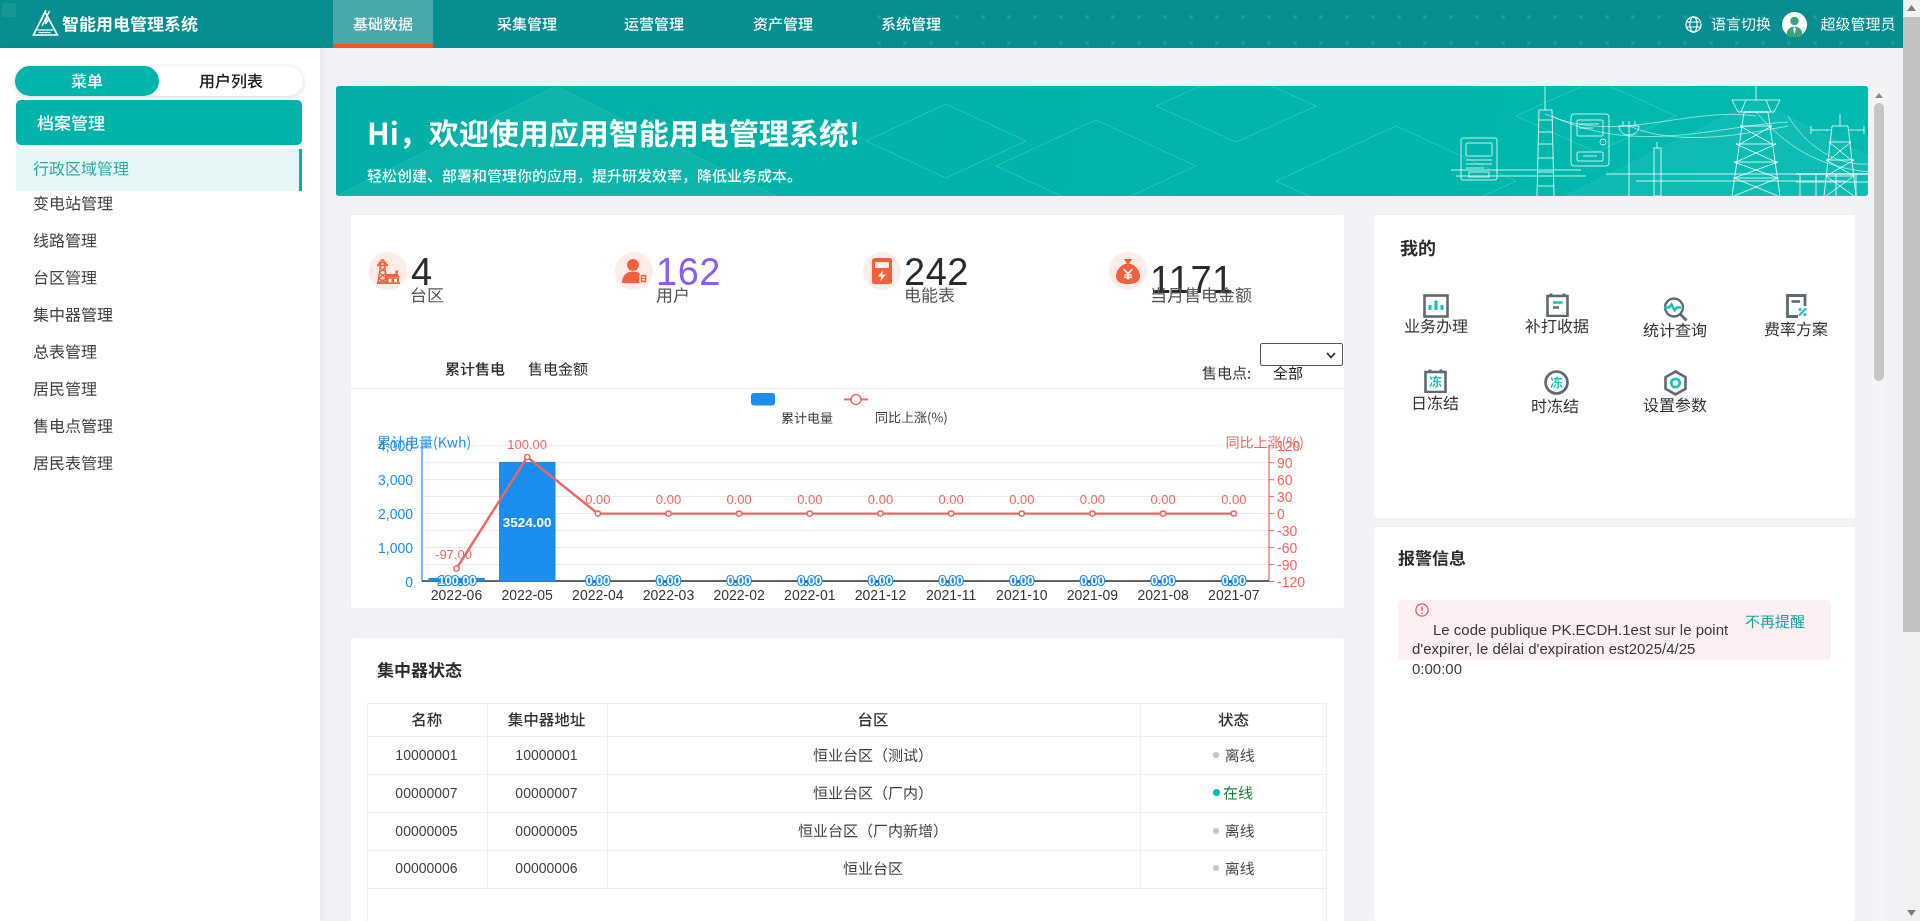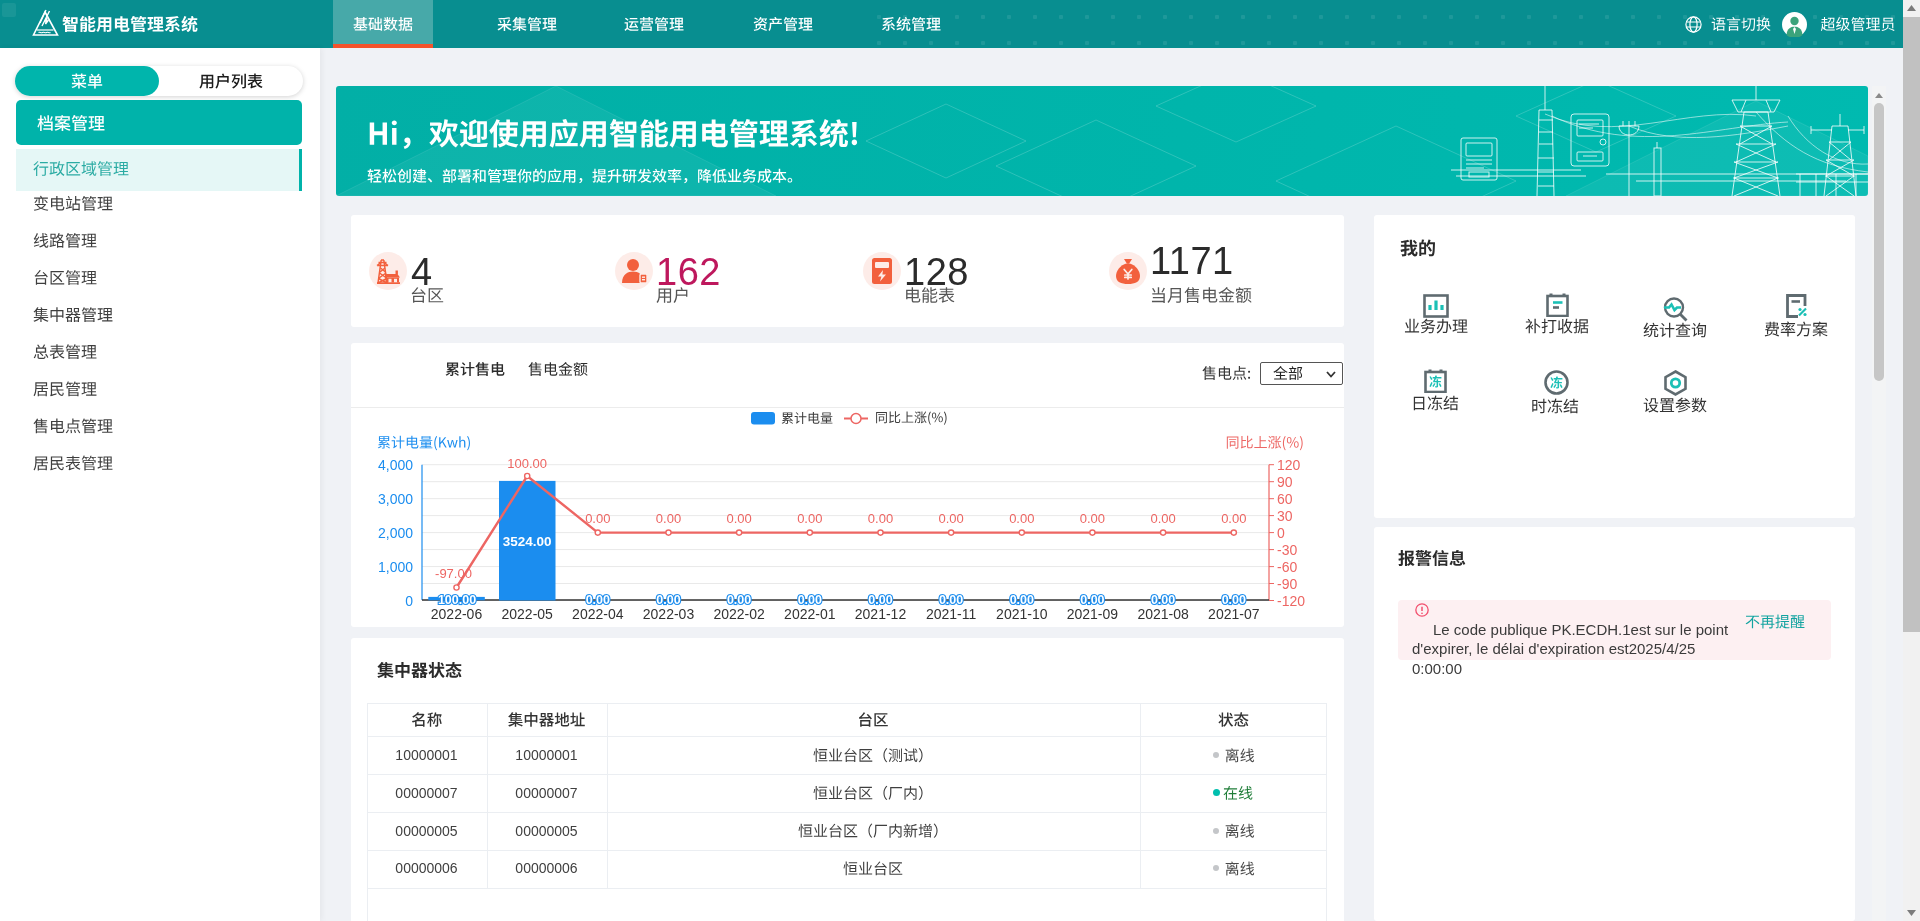--- a/index.html
+++ b/index.html
@@ -102,34 +102,34 @@
       <rect x="25" y="26.8" width="3" height="3.4" fill="#fdece8"></rect>
     </svg></div>
 <div class="abs" style="left:411px;top:253px;font-size:38px;color:#2b2b2b;line-height:38px;letter-spacing:.5px">4</div>
 <div class="abs" style="left:615px;top:252px;width:38px;height:38px;border-radius:50%;background:#fdece8;overflow:hidden"><svg width="38" height="38" viewBox="0 0 38 38" fill="#f2603d">
       <circle cx="18" cy="13" r="6"></circle>
       <path d="M7 31 C7 22 13 19.5 18 19.5 C23 19.5 29 22 29 31 Z"></path>
       <rect x="25" y="22" width="7" height="9" rx="1.2" fill="#f2603d" stroke="#fdece8" stroke-width="1.4"></rect>
       <rect x="27" y="24.5" width="3" height="1.4" fill="#fdece8"></rect>
       <rect x="27" y="27" width="3" height="1.4" fill="#fdece8"></rect>
     </svg></div>
-<div class="abs" style="left:656px;top:253px;font-size:38px;color:#be185d;line-height:38px;letter-spacing:.5px">162</div>
+<div class="abs" style="left:656px;top:253px;font-size:38px;color:#8b5cf6;line-height:38px;letter-spacing:.5px">162</div>
 <div class="abs" style="left:863px;top:252px;width:38px;height:38px;border-radius:50%;background:#fdece8;overflow:hidden"><svg width="38" height="38" viewBox="0 0 38 38">
       <rect x="9" y="6" width="20" height="26" rx="2.5" fill="#f2603d"></rect>
       <rect x="12" y="10" width="14" height="6" rx="1" fill="#fdece8"></rect>
       <path d="M20 18 L15 24.5 H18.4 L17 29.5 L23 22.5 H19.4 Z" fill="#fdece8"></path>
     </svg></div>
-<div class="abs" style="left:904px;top:253px;font-size:38px;color:#2b2b2b;line-height:38px;letter-spacing:.5px">128</div>
+<div class="abs" style="left:904px;top:253px;font-size:38px;color:#2b2b2b;line-height:38px;letter-spacing:.5px">242</div>
 <div class="abs" style="left:1109px;top:252px;width:38px;height:38px;border-radius:50%;background:#fdece8;overflow:hidden"><svg width="38" height="38" viewBox="0 0 38 38">
       <path d="M15 7 H23 L20.5 11 H17.5 Z" fill="#f2603d"></path>
       <path d="M19 11 C10 13 7 20 7 24 C7 30 12 32 19 32 C26 32 31 30 31 24 C31 20 28 13 19 11 Z" fill="#f2603d"></path>
       <path d="M15.2 17.5 L19 22 L22.8 17.5 M19 22 V27 M15.8 23 H22.2 M15.8 25.4 H22.2" stroke="#fdece8" stroke-width="1.7" fill="none" stroke-linecap="round"></path>
     </svg></div>
-<div class="abs" style="left:1150px;top:242px;font-size:38px;color:#2b2b2b;line-height:38px;letter-spacing:.5px">1171</div>
-<div class="card" style="left:351px;top:343px;width:993px;height:284px">
+<div class="abs" style="left:1150px;top:261px;font-size:38px;color:#2b2b2b;line-height:38px;letter-spacing:.5px">1171</div>
+<div class="card" style="left:351px;top:324px;width:993px;height:284px">
     <div class="abs" style="left:0;top:63.5px;width:993px;height:1px;background:#ececec"></div>
     <div class="abs" style="left:909px;top:19px;width:83px;height:23px;border:1.6px solid #555;border-radius:2px"></div>
     <svg class="abs" style="left:975px;top:28px" width="10" height="7">
       <path d="M1 1 L5 5.5 L9 1" stroke="#333" stroke-width="1.8" fill="none"></path>
     </svg>
     <svg width="993" height="284" style="position:absolute;left:0;top:0" font-family="Liberation Sans, sans-serif">
       <rect x="400" y="69" width="24" height="12.5" rx="3" fill="#1b8def"></rect>
       <line x1="493" y1="75.5" x2="517" y2="75.5" stroke="#ed6663" stroke-width="2"></line>
       <circle cx="505" cy="75.5" r="5" fill="#fff" stroke="#ed6663" stroke-width="1.5"></circle>
       <line x1="71" y1="121.70" x2="918" y2="121.70" stroke="#e9e9e9" stroke-width="1"></line>

